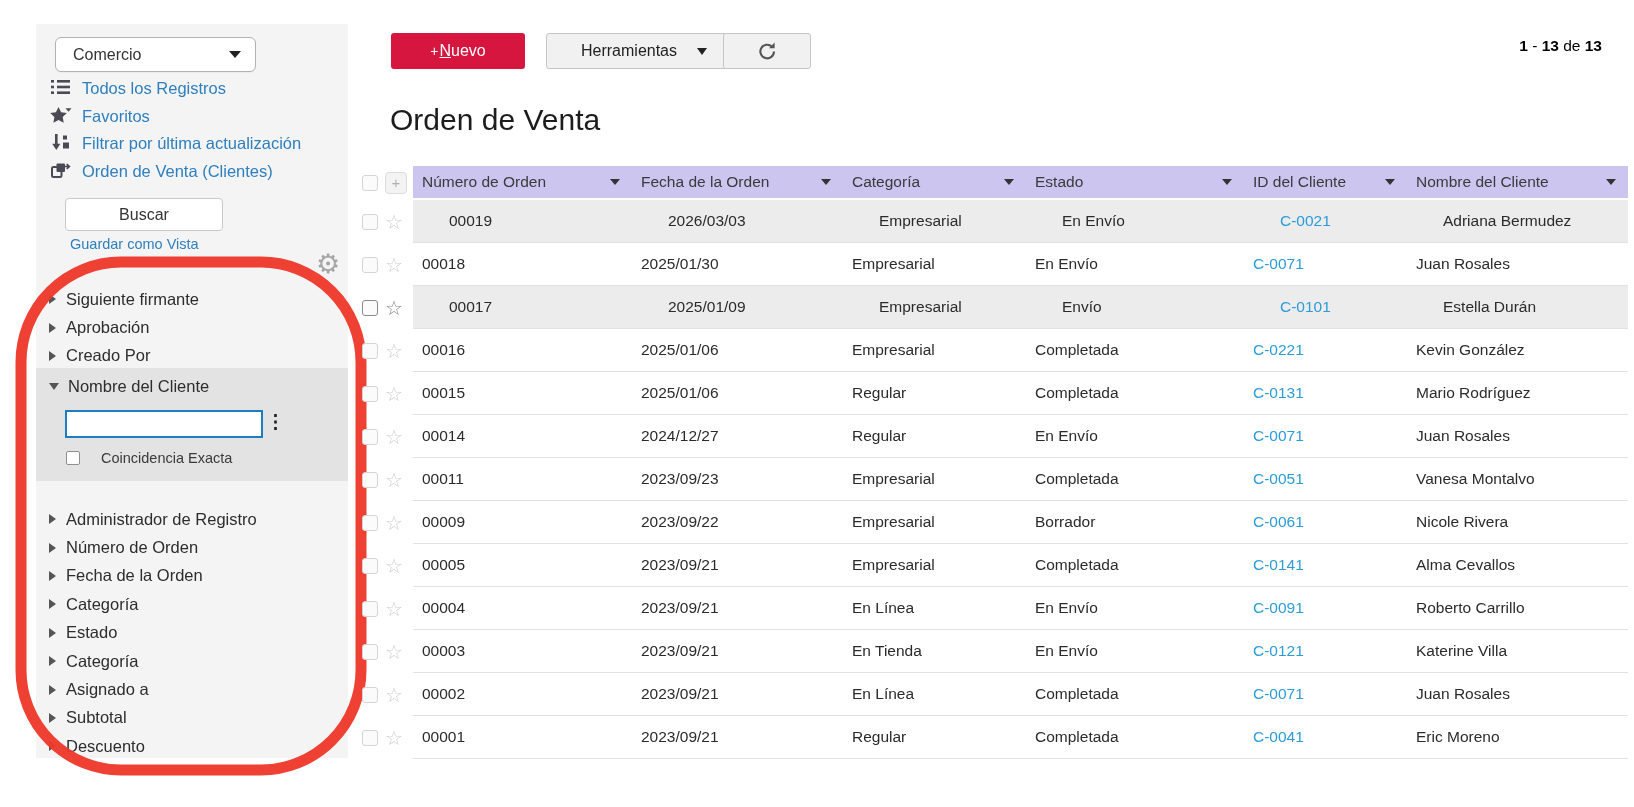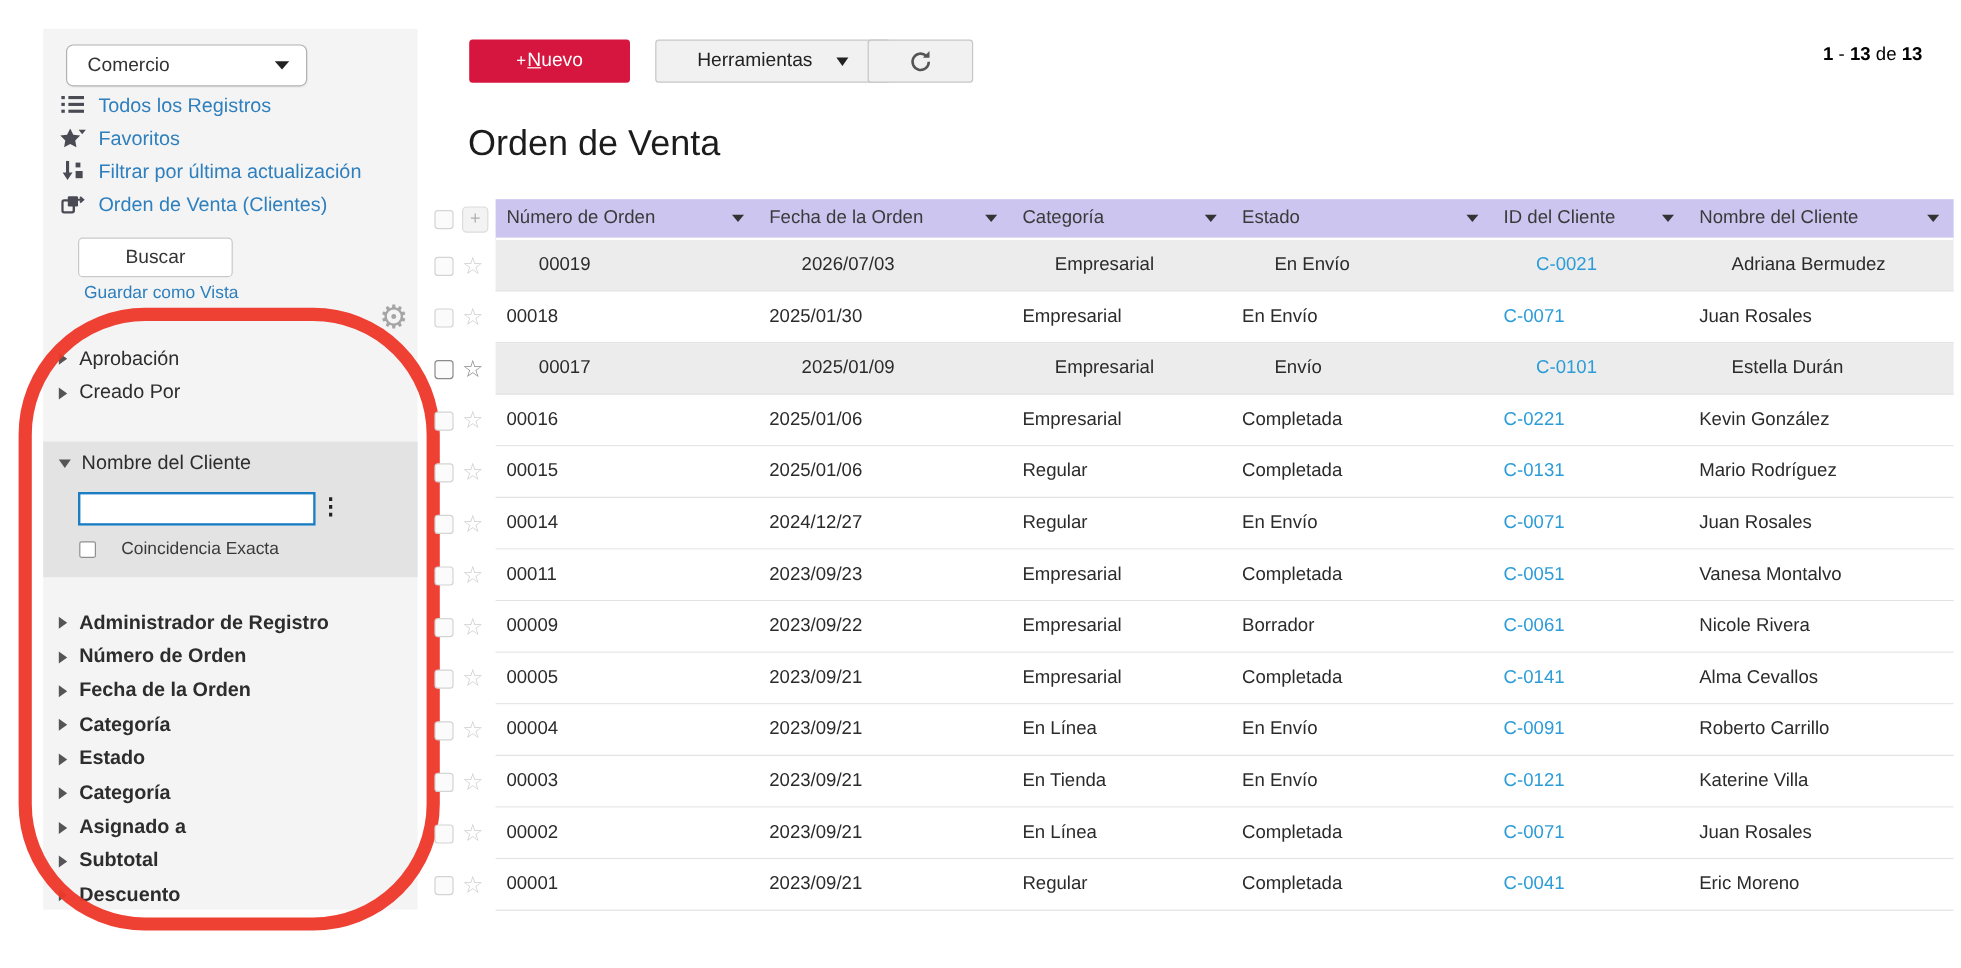--- a/index.html
+++ b/index.html
@@ -15,28 +15,28 @@
     background:#fff;border:1px solid #b2b2b2;border-radius:6px;
     display:flex;align-items:center;justify-content:space-between;
     padding:0 14px 0 17px;font-size:16px;color:#333;cursor:pointer;
     box-shadow:0 1px 1px rgba(0,0,0,.04);
   }
   .tri-down-dark{width:0;height:0;border-left:6px solid transparent;border-right:6px solid transparent;border-top:7px solid #222;}
   .nav{position:absolute;left:13px;top:55px;right:6px;}
   .nav-item{display:flex;align-items:flex-start;height:27.6px;gap:10px;font-size:16.5px;color:#2e7fbe;cursor:pointer;white-space:nowrap;}
   .nav-icon{width:23px;display:flex;justify-content:center;align-items:center;}
   .buscar-btn{
-    position:absolute;left:29px;top:174px;width:129px;height:33px;box-sizing:border-box;
+    position:absolute;left:29px;top:174px;width:158px;height:33px;box-sizing:border-box;
     background:#fff;border:1px solid #c9c9c9;border-radius:4px;
     font-family:"Liberation Sans",sans-serif;font-size:16px;color:#333;cursor:pointer;
   }
   .save-view{position:absolute;left:34px;top:212px;font-size:14.5px;color:#2e7fbe;text-decoration:none;cursor:pointer;}
   .gear{position:absolute;left:280px;top:227px;font-size:27px;line-height:27px;color:#a5a5a5;}
   .filters-top{position:absolute;left:13px;top:261px;right:0;}
-  .filters-bottom{position:absolute;left:13px;top:481px;right:0;font-weight:bold;}
+  .filters-bottom{position:absolute;left:13px;top:481px;right:0;}
   .filter-item{display:flex;align-items:center;height:28.4px;gap:10px;font-size:16.5px;color:#2d2d2d;cursor:pointer;white-space:nowrap;}
   .tri-right{width:0;height:0;border-top:5px solid transparent;border-bottom:5px solid transparent;border-left:7px solid #555;flex:0 0 auto;}
   .tri-down{width:0;height:0;border-left:5.5px solid transparent;border-right:5.5px solid transparent;border-top:7px solid #555;flex:0 0 auto;}
   .expanded{position:absolute;left:0;top:344px;width:312px;height:113px;background:#e4e3e4;}
   .expanded-head{display:flex;align-items:center;gap:9px;padding:9px 0 0 13px;font-size:16.5px;color:#2d2d2d;cursor:pointer;}
   .filter-input{position:absolute;left:29px;top:42px;width:182px;height:24px;border:2px solid #1b7ec3;background:#fff;font-size:15px;padding:0 6px;font-family:"Liberation Sans",sans-serif;}
   .dots{position:absolute;left:230px;top:42px;font-size:19px;font-weight:bold;color:#222;cursor:pointer;}
   .exact-row{position:absolute;left:30px;top:82px;display:flex;align-items:center;gap:21px;font-size:14.5px;color:#3a3a3a;}
   .cbx-sm{width:14px;height:14px;box-sizing:border-box;border:1px solid #8f8f8f;border-radius:2px;background:#fff;cursor:pointer;}
   
@@ -142,20 +142,24 @@
       </div>
     </nav>
 
   <button class="buscar-btn">Buscar</button>
   <a class="save-view">Guardar como Vista</a>
   <div class="gear">⚙</div>
 
   <div class="filters-top">
       <div class="filter-item">
         <span class="tri-right"></span>
+        <span class="filter-label">Siguiente firmante</span>
+      </div>
+      <div class="filter-item">
+        <span class="tri-right"></span>
         <span class="filter-label">Aprobación</span>
       </div>
       <div class="filter-item">
         <span class="tri-right"></span>
         <span class="filter-label">Creado Por</span>
       </div>
     </div>
 
   <div class="expanded">
     <div class="expanded-head">
@@ -271,21 +275,21 @@
     </div>
   </div>
   <div>
       <div class="trow">
         <div class="gutter">
           <span class="rcheck"></span>
           <span class="rstar">☆</span>
         </div>
         <div class="rcells hl">
           <div class="cell c1">00019</div>
-          <div class="cell c2">2026/07/03</div>
+          <div class="cell c2">2026/03/03</div>
           <div class="cell c3">Empresarial</div>
           <div class="cell c4">En Envío</div>
           <div class="cell c5"><a class="idlink">C-0021</a></div>
           <div class="cell c6">Adriana Bermudez</div>
         </div>
       </div>
       <div class="trow">
         <div class="gutter">
           <span class="rcheck"></span>
           <span class="rstar">☆</span>

